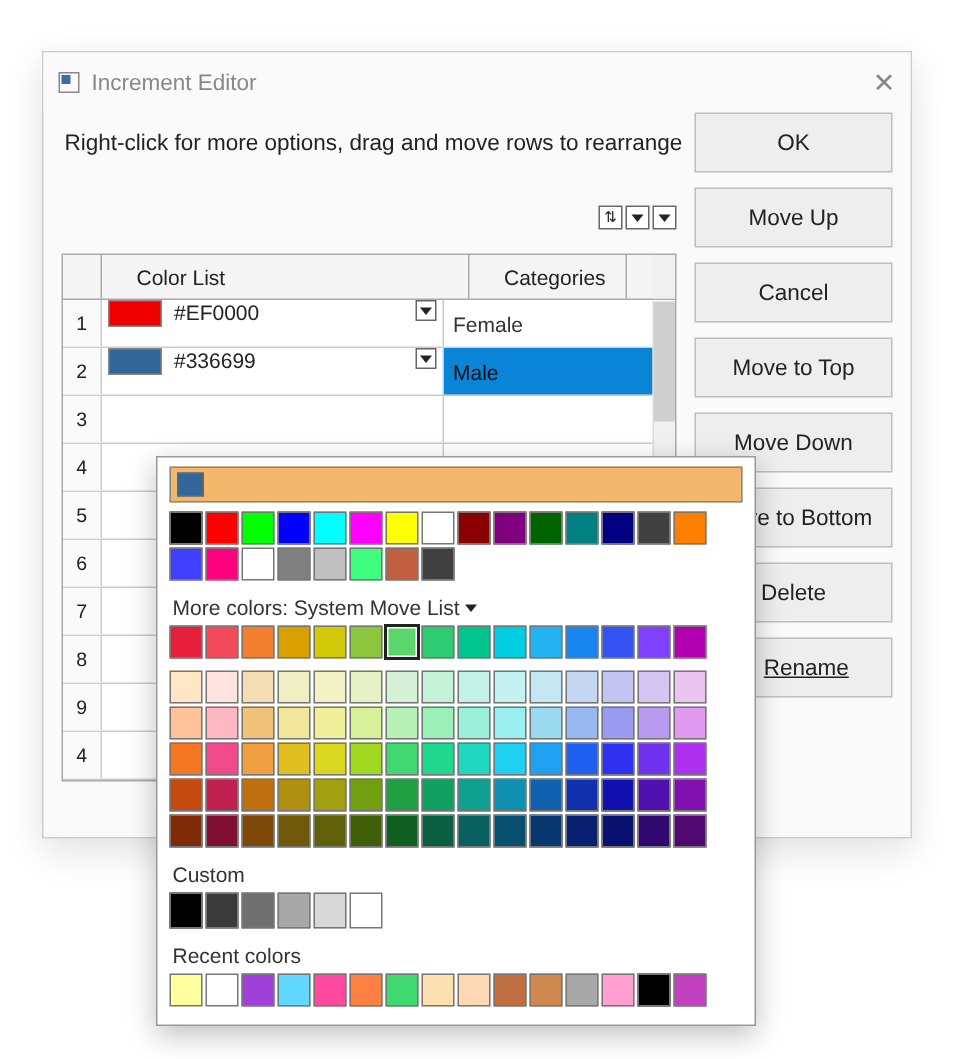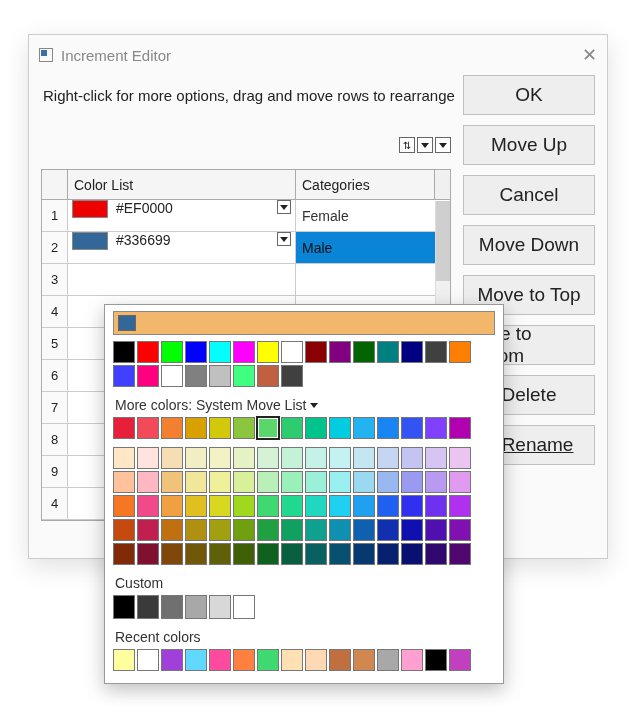--- a/index.html
+++ b/index.html
@@ -71,21 +71,21 @@
   }
   .btn {
     display: flex;
     align-items: center;
     justify-content: center;
     height: 40px;
     margin-bottom: 10px;
     background: #eee;
     border: 1px solid #c0c0c0;
     color: #222;
-    font-size: 19px;
+    font-size: 15px;
     user-select: none;
   }
   .btn.rename::before {
     content: "A|";
     font-family: serif;
     font-size: 12px;
     color: #444;
     margin-right: 8px;
     letter-spacing: -1px;
   }
@@ -110,20 +110,21 @@
     top: 94px;
     width: 410px;
     border: 1px solid #aaa;
     background: #fff;
   }
   .ghead {
     display: flex;
     height: 30px;
     background: #f5f5f5;
     border-bottom: 1px solid #aaa;
+    gap: 17px;
   }
   .ghead .gh {
     border-right: 1px solid #aaa;
     display:flex; align-items:center;
     padding-left: 6px;
     font-size: 14px;
     color:#222;
   }
   .gh.rn { width: 26px; }
   .gh.cl { width: 228px; }
@@ -239,22 +240,22 @@
     <div class="toolbar-small">
       <div class="tbtn">⇅</div>
       <div class="tbtn arrow-down"></div>
       <div class="tbtn arrow-down"></div>
     </div>
 
     <div class="right-buttons">
       <div class="btn">OK</div>
       <div class="btn">Move Up</div>
       <div class="btn">Cancel</div>
+      <div class="btn">Move to Top</div>
       <div class="btn">Move Down</div>
-      <div class="btn">Move to Top</div>
       <div class="btn">Move to Bottom</div>
       <div class="btn">Delete</div>
       <div class="btn rename">
           <span style="text-decoration:underline;">Rename</span>
         </div>
     </div>
 
     <div class="grid-wrap">
       <div class="ghead">
         <div class="gh rn"></div>

